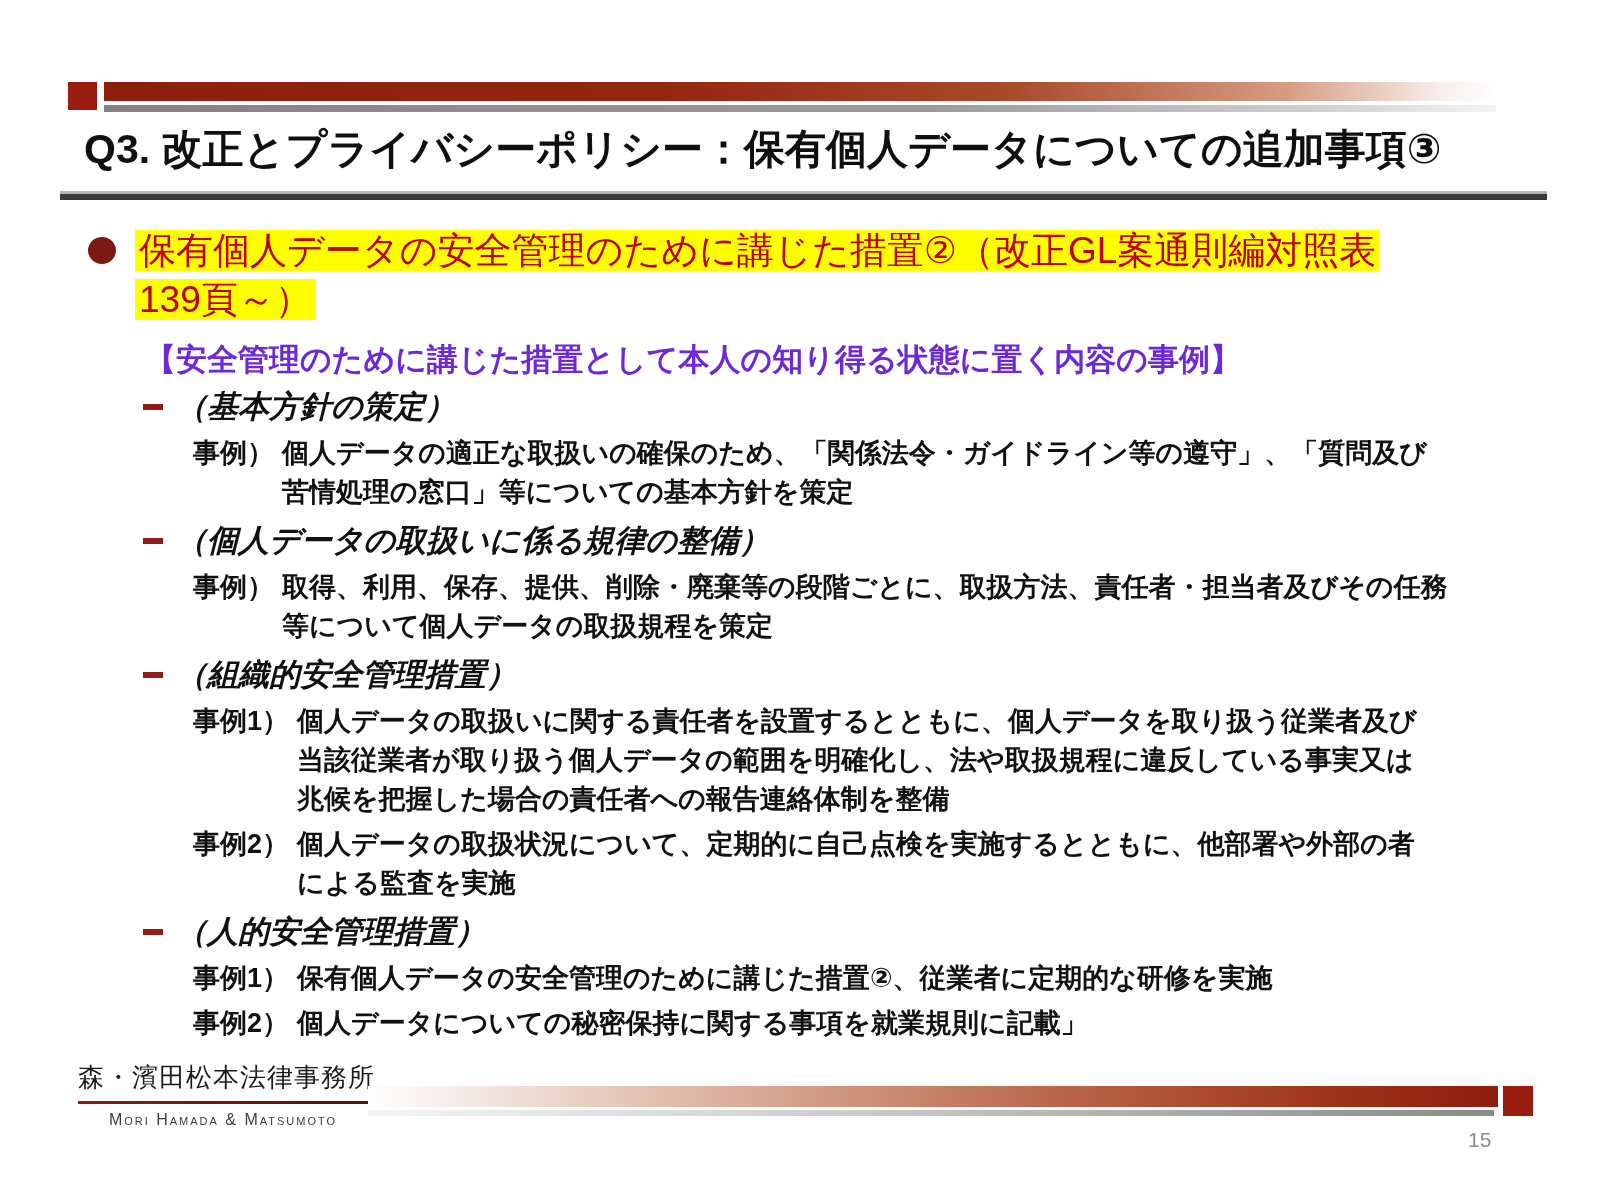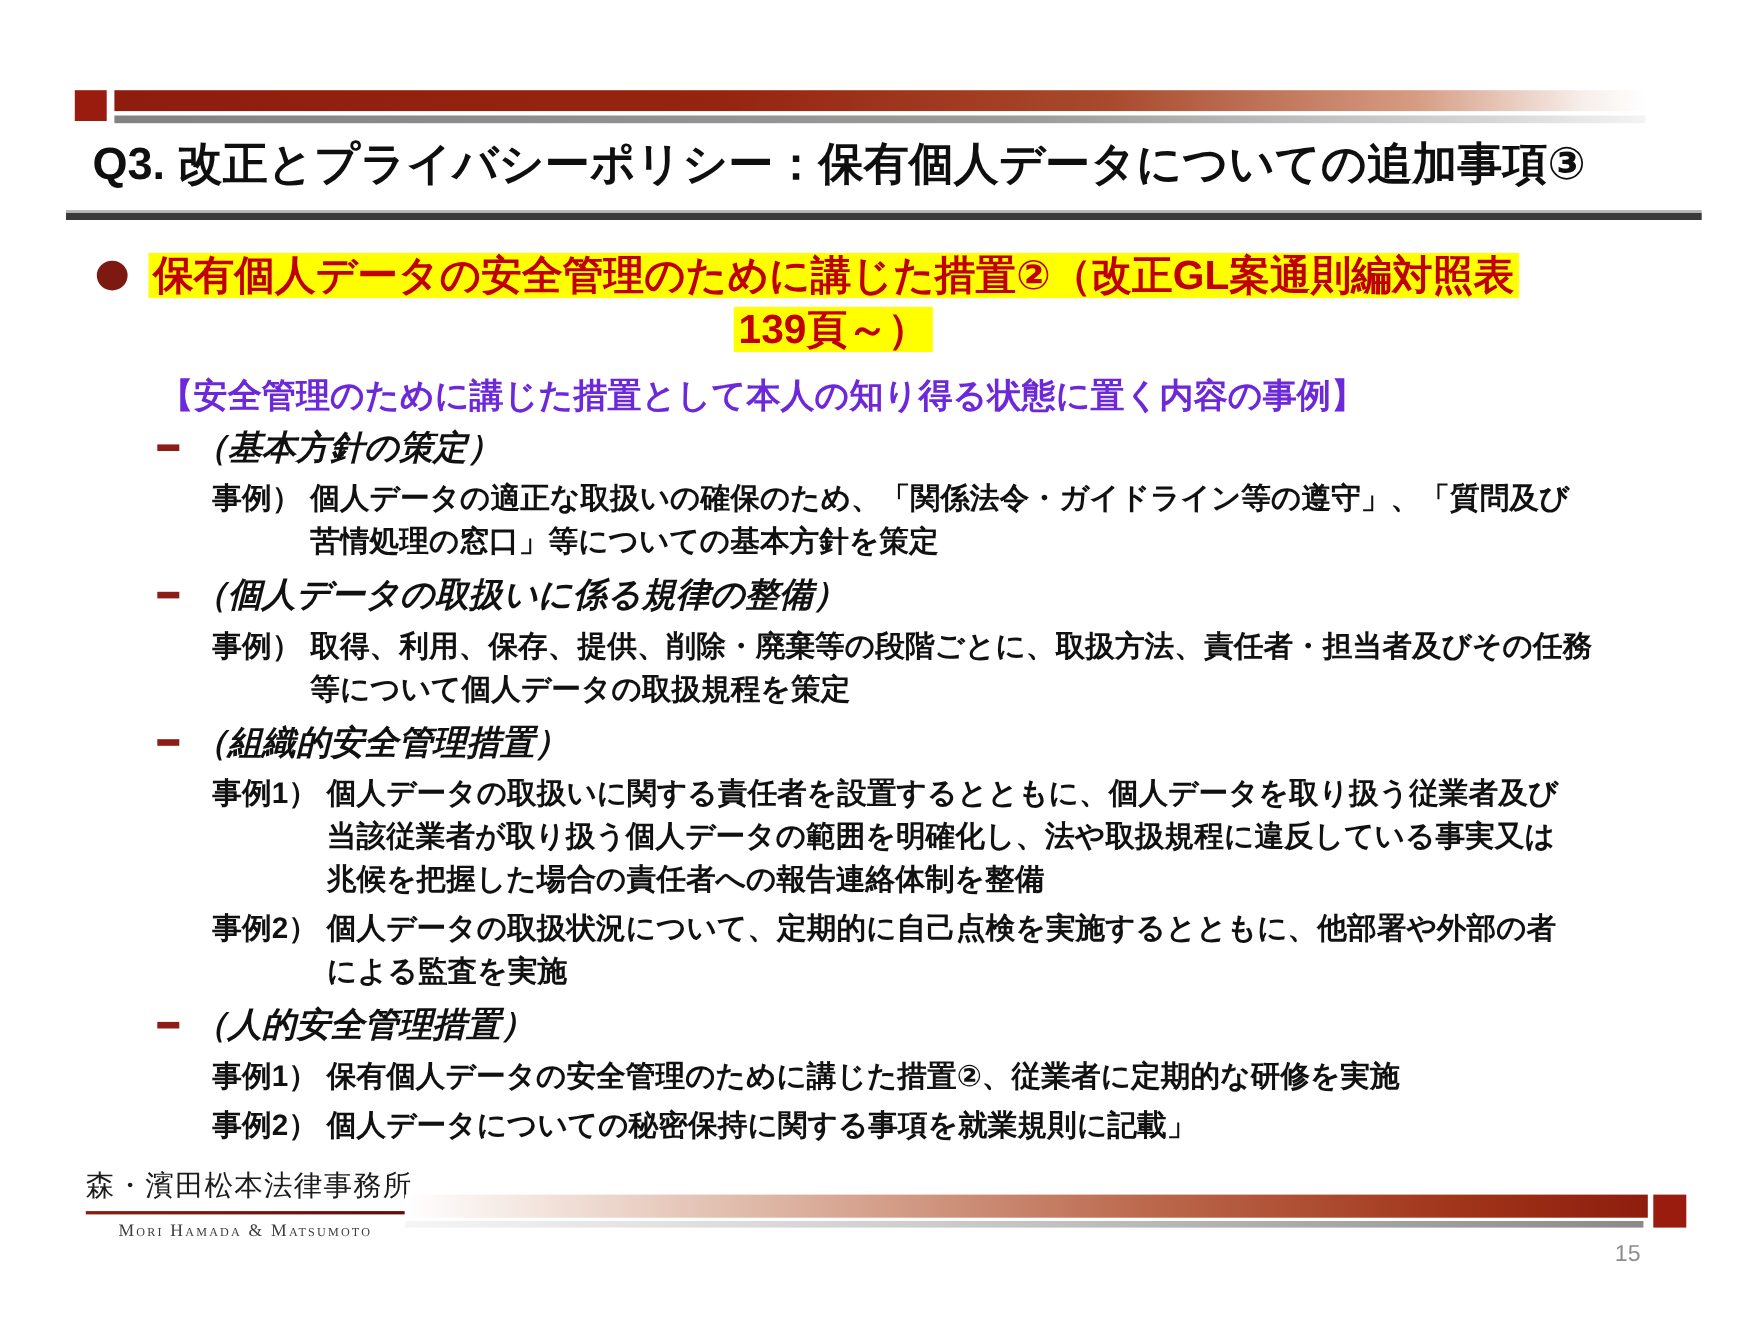--- a/index.html
+++ b/index.html
@@ -22,21 +22,21 @@
     font-size:41px; font-weight:bold; color:#0f0f0f; white-space:nowrap; }
   .title-rule { position:absolute; left:60px; top:191px; width:1487px; height:9px;
     background:linear-gradient(to bottom,#b5b5b5 0 3px,#3a3a3a 3px 9px); }
 
   
   .content { position:absolute; left:88px; top:226px; width:1460px; }
 
   .hl-item { display:flex; align-items:flex-start; }
   .bullet-dot { flex:0 0 28px; width:28px; height:27px; border-radius:50%;
     background:#7c1a12; margin-top:11px; margin-right:19px; }
-  .hl-text { font-size:37px; font-weight:bold; line-height:49px; color:#c00000;text-align:center; }
+  .hl-text { font-size:37px; font-weight:normal; line-height:49px; color:#c00000; }
   .hl-text .hl { background:#ffff00; padding:0 4px; }
 
   .section-header { margin:18px 0 0 57px; font-size:31px; font-weight:bold;
     line-height:36px; color:#6d28d9; white-space:nowrap; }
 
   .item { margin-left:55px; }
   .item-heading { display:flex; align-items:flex-start; margin:8px 0 2px 0;
     font-size:31px; font-weight:bold; line-height:42px; color:#111111; white-space:nowrap;font-style:italic; }
   .dash { flex:0 0 20px; width:20px; height:6px; background:#8d1d16;
     margin:18px 13px 0 0; }
@@ -47,21 +47,21 @@
   .ex-lines { display:block; }
   .ex-lines div { white-space:nowrap; }
 
   
   .footer-logo { position:absolute; left:78px; top:1060px; width:292px; }
   .logo-jp { font-family:"Liberation Serif","DejaVu Serif",serif; font-size:26px;
     color:#1c1c1c; letter-spacing:1px; white-space:nowrap; }
   .logo-rule { height:3px; margin-top:6px; width:290px;
     background:linear-gradient(to right,#8a1c10 0%,#5f0d08 100%); }
   .logo-en { margin-top:7px; width:290px; text-align:center;
-    font-family:Liberation Serif, serif; font-size:16px;
+    font-family:Liberation Sans, sans-serif; font-size:16px;
     color:#3d3d3d; font-variant:small-caps; letter-spacing:2px; white-space:nowrap; }
 
   .bottom-bar-red { position:absolute; left:368px; top:1086px; width:1130px; height:21px;
     background:linear-gradient(to right,#ffffff 0%,#f8f0ec 6%,#ddb4a2 30%,#bb684c 60%,#a03419 85%,#8e1d0e 100%); }
   .bottom-bar-gray { position:absolute; left:368px; top:1110px; width:1126px; height:6px;
     background:linear-gradient(to right,#f5f5f5 0%,#cfcfcf 40%,#8a8a8a 100%); }
   .bottom-square { position:absolute; left:1503px; top:1086px; width:30px; height:30px;
     background:#9a1c0e; }
   .page-number { position:absolute; left:1468px; top:1128px; font-size:21px;
     color:#8c8c8c; }

